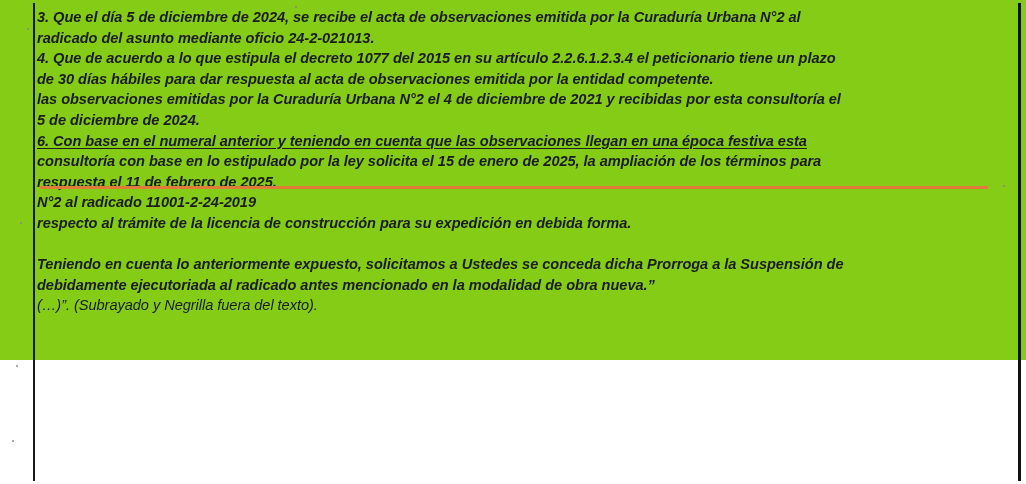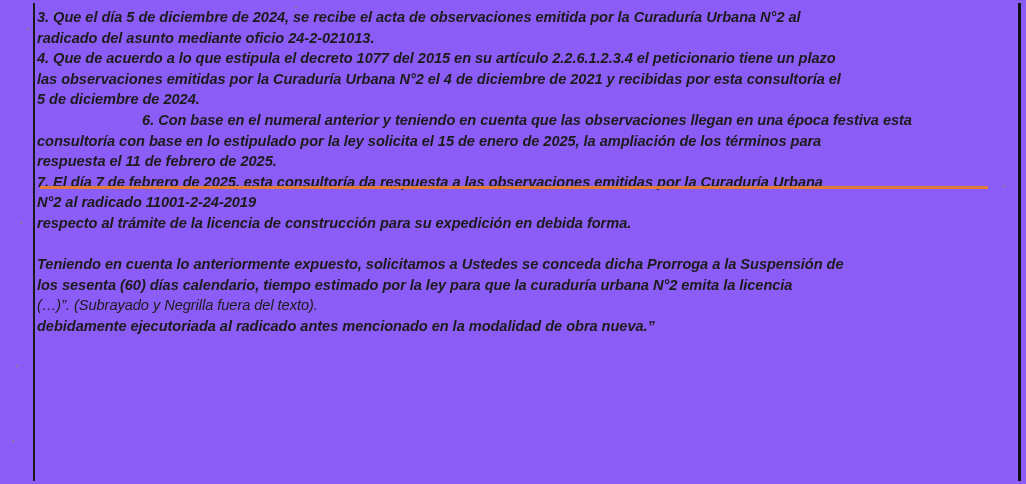--- a/index.html
+++ b/index.html
@@ -1,53 +1,52 @@
 <!DOCTYPE html>
 <html><head>
 <meta charset="utf-8">
 <style>
   html, body { margin:0; padding:0; background:#ffffff; }
   body { width:1026px; height:484px; position:relative; overflow:hidden; }
-  .page { position:absolute; left:0; top:0; width:1026px; height:484px; background:#8b5cf6; }
+  .page { position:absolute; left:0; top:0; width:1026px; height:360px; background:#84cc16; }
   .border-left { position:absolute; left:33px; top:3px; width:2px; height:478px; background:#1a1a1a; }
   .border-right { position:absolute; left:1018px; top:3px; width:3px; height:478px; background:#111; }
   .text { position:absolute; left:37px; top:7px; width:980px;
           font-family:"Liberation Sans", sans-serif; font-size:14.6px; line-height:20.6px;
           color:#1c1c1c; font-style:italic; font-weight:bold; letter-spacing:-0.05px; }
   .line { white-space:nowrap; display:block; height:20.6px; }
-  .u { text-decoration-thickness:1px; text-underline-offset:2px;text-align:center; }
+  .u { text-decoration:underline; text-decoration-thickness:1px; text-underline-offset:2px; }
   .blank { height:20.6px; }
   .normal { font-weight:normal; }
   .orange-line { position:absolute; left:40px; top:186px; width:948px; height:3px; background:#e07b39; }
   .speck { position:absolute; width:2px; height:2px; background:#888; border-radius:1px; }
 </style>
 </head>
 <body>
 
 <div class="page">
   <div class="border-left"></div>
   <div class="border-right"></div>
 
   <div class="text">
     <span class="line">3. Que el día 5 de diciembre de 2024, se recibe el acta de observaciones emitida por la Curaduría Urbana N°2 al</span>
     <span class="line">radicado del asunto mediante oficio 24-2-021013.</span>
     <span class="line">4. Que de acuerdo a lo que estipula el decreto 1077 del 2015 en su artículo 2.2.6.1.2.3.4 el peticionario tiene un plazo</span>
+    <span class="line">de 30 días hábiles para dar respuesta al acta de observaciones emitida por la entidad competente.</span>
     <span class="line">las observaciones emitidas por la Curaduría Urbana N°2 el 4 de diciembre de 2021 y recibidas por esta consultoría el</span>
     <span class="line">5 de diciembre de 2024.</span>
     <span class="line u">6. Con base en el numeral anterior y teniendo en cuenta que las observaciones llegan en una época festiva esta</span>
     <span class="line">consultoría con base en lo estipulado por la ley solicita el 15 de enero de 2025, la ampliación de los términos para</span>
     <span class="line">respuesta el 11 de febrero de 2025.</span>
-    <span class="line">7. El día 7 de febrero de 2025, esta consultoría da respuesta a las observaciones emitidas por la Curaduría Urbana</span>
     <span class="line">N°2 al radicado 11001-2-24-2019</span>
     <span class="line">respecto al trámite de la licencia de construcción para su expedición en debida forma.</span>
     <span class="blank" style="display:block"></span>
     <span class="line">Teniendo en cuenta lo anteriormente expuesto, solicitamos a Ustedes se conceda dicha Prorroga a la Suspensión de</span>
-    <span class="line">los sesenta (60) días calendario, tiempo estimado por la ley para que la curaduría urbana N°2 emita la licencia</span>
+    <span class="line">debidamente ejecutoriada al radicado antes mencionado en la modalidad de obra nueva.”</span>
     <span class="line normal">(…)”. (Subrayado y Negrilla fuera del texto).</span>
-    <span class="line">debidamente ejecutoriada al radicado antes mencionado en la modalidad de obra nueva.”</span>
   </div>
 
   <div class="orange-line"></div>
 
   <div class="speck" style="left:295px;top:6px"></div>
   <div class="speck" style="left:54px;top:12px"></div>
   <div class="speck" style="left:27px;top:28px"></div>
   <div class="speck" style="left:20px;top:222px"></div>
   <div class="speck" style="left:1003px;top:185px"></div>
   <div class="speck" style="left:16px;top:365px"></div>

